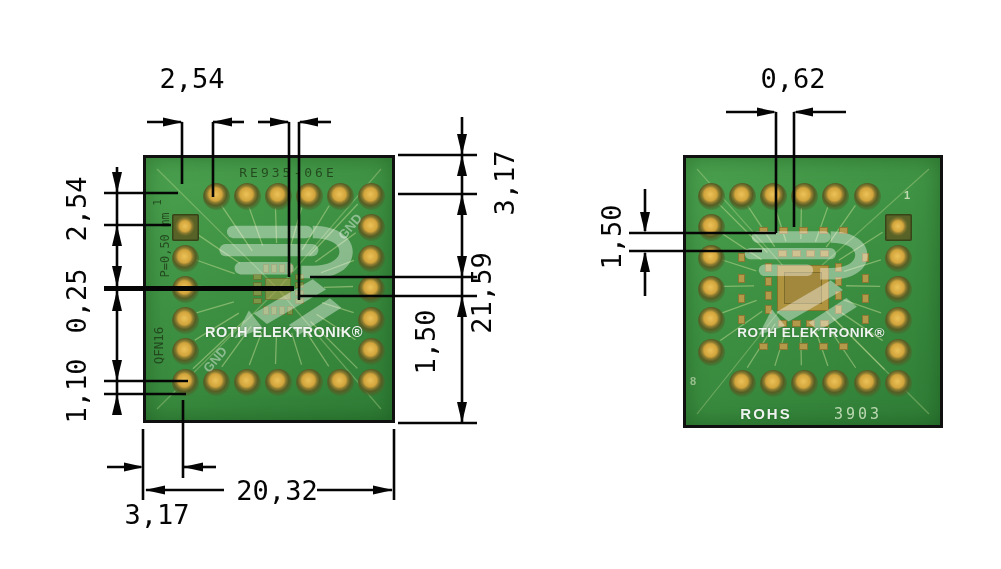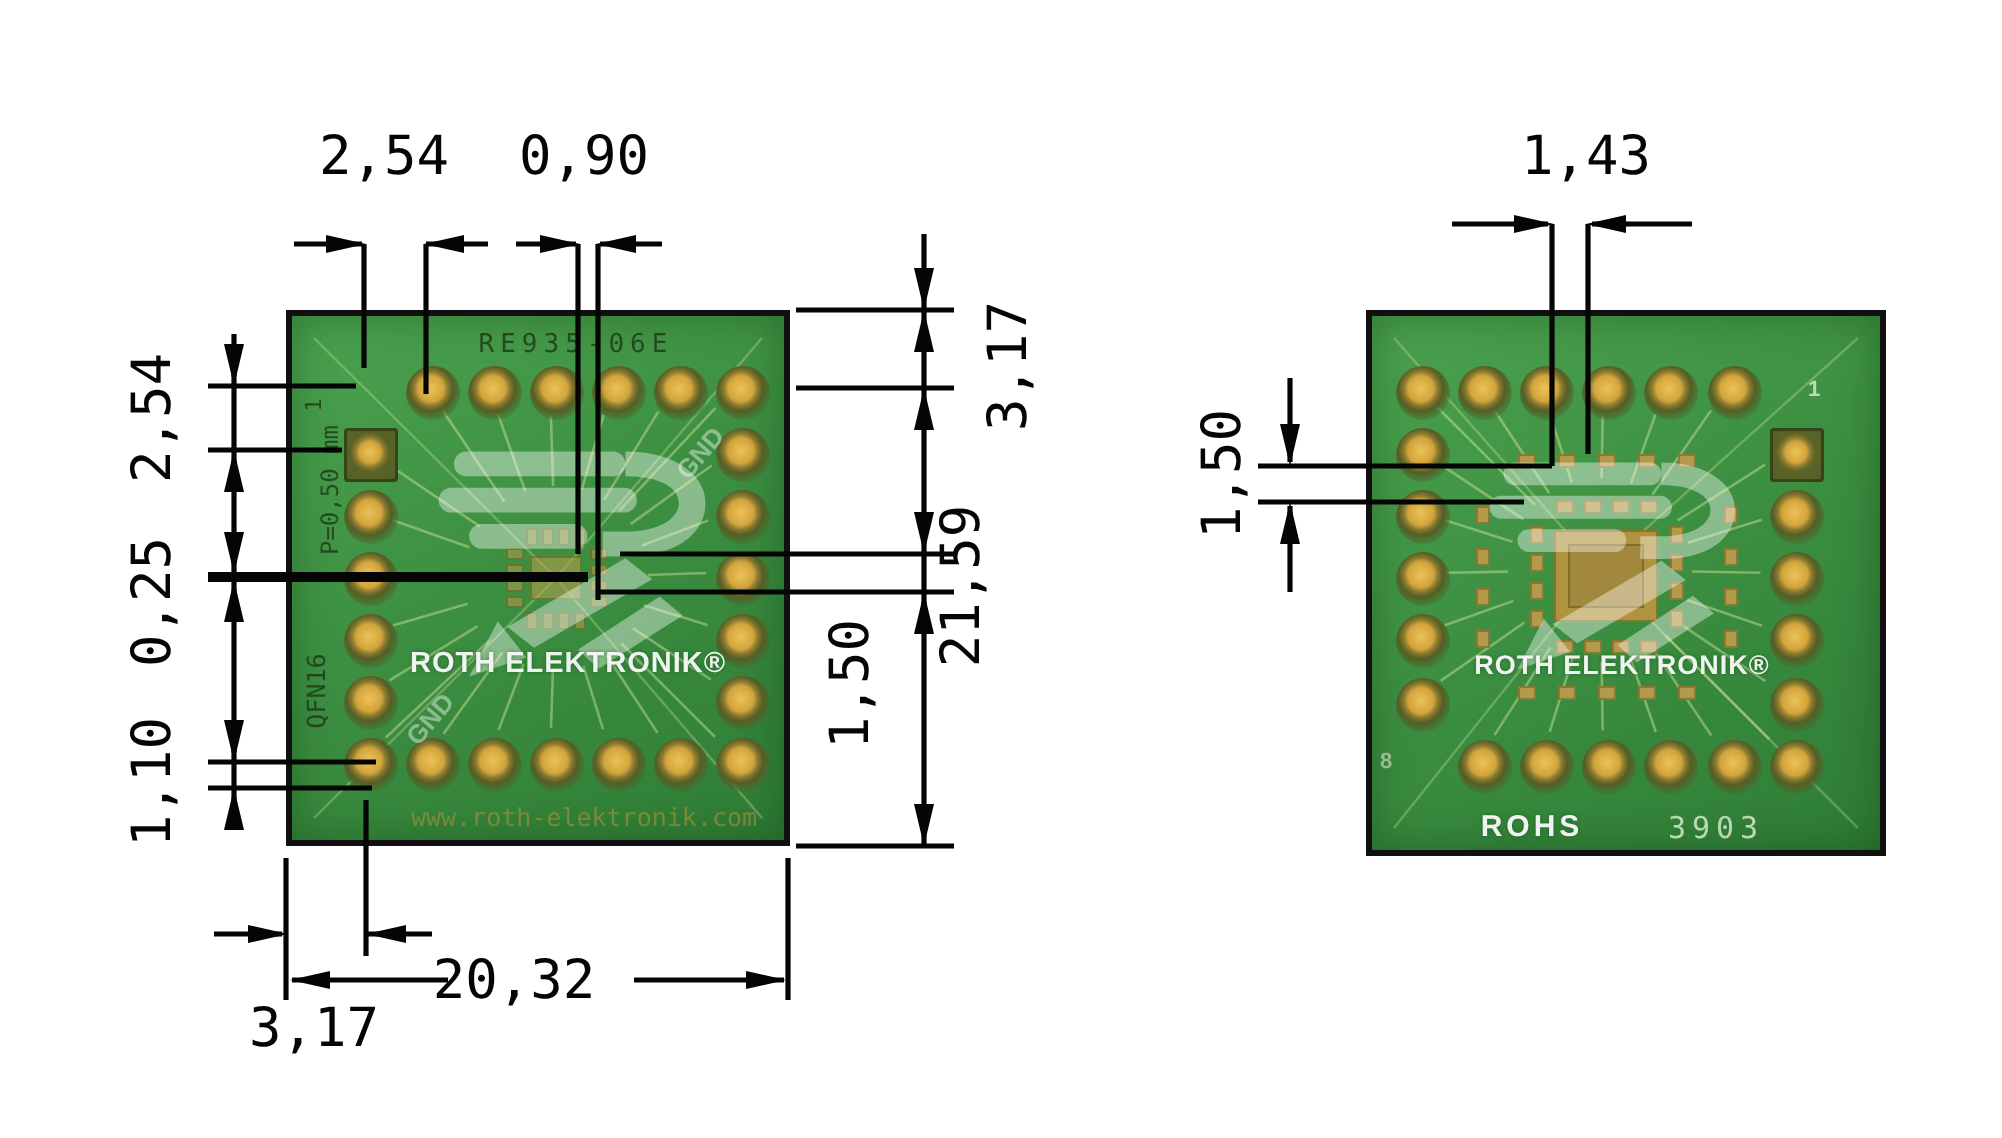--- a/index.html
+++ b/index.html
@@ -118,21 +118,20 @@
     <polygon points="130,82 142,92 98,120 87,110"></polygon>
   </g>
         </svg></div>
     <div class="silk faintdark" style="left:60px;top:7px;width:164px;font-size:13px;letter-spacing:3px;">RE935-06E</div>
     <div class="silk faintdark" style="left:4px;top:38px;width:14px;font-size:11px;transform:rotate(-90deg);">1</div>
     <div class="silk faintdark rot" style="left:-28px;top:80px;width:94px;font-size:12px;">P=0,50 mm</div>
     <div class="silk faintdark rot" style="left:-18px;top:180px;width:60px;font-size:12.5px;">QFN16</div>
     <div class="silk gnd" style="left:184px;top:61px;width:40px;font-size:13px;transform:rotate(-50deg);">GND</div>
     <div class="silk gnd" style="left:49px;top:194px;width:40px;font-size:13px;transform:rotate(-50deg);">GND</div>
     <div class="silk brand" style="left:58px;top:166px;width:160px;font-size:14.5px;">ROTH ELEKTRONIK®</div>
-    <div class="silk faintgold" style="left:40px;top:243px;width:212px;font-size:12.5px;">www.roth-elektronik.com</div>
   </div>
 
   <div class="board" id="board-right" style="left:683px;top:155px;width:260px;height:273px;">
     <svg class="tracesvg" id="traces-right" width="260" height="273">
         <line x1="14" y1="14" x2="117" y2="130" stroke="rgba(225,235,165,.3)" stroke-width="1.2"></line>
         <line x1="246" y1="14" x2="117" y2="130" stroke="rgba(225,235,165,.3)" stroke-width="1.2"></line>
         <line x1="14" y1="259" x2="117" y2="130" stroke="rgba(225,235,165,.3)" stroke-width="1.2"></line>
         <line x1="246" y1="259" x2="117" y2="130" stroke="rgba(225,235,165,.3)" stroke-width="1.2"></line>
         <line x1="35.60660171779821" y1="48.60660171779821" x2="84.4730880654188" y2="97.4730880654188" stroke="rgba(225,235,165,.42)" stroke-width="1.3"></line>
         <line x1="64.47021161696989" y1="50.51413599936233" x2="91.63801770795901" y2="91.62331626862218" stroke="rgba(225,235,165,.42)" stroke-width="1.3"></line>
@@ -307,24 +306,23 @@
         <polygon points="393,490 373,485.5 373,494.5"></polygon>
 
       <polygon points="777,112 757,107.5 757,116.5"></polygon>
         <polygon points="793,112 813,107.5 813,116.5"></polygon>
       <polygon points="645,233 640,212 650,212"></polygon>
         <polygon points="645,251 640,272 650,272"></polygon>
     </g>
   </svg>
 
   <div class="dim" style="left:152px;top:64px;width:80px;">2,54</div>
-  <div class="dim" style="left:252px;top:64px;width:80px;">0,90</div>
   <div class="dim rot" style="left:465px;top:168px;width:80px;">3,17</div>
   <div class="dim rot" style="left:434px;top:278px;width:95px;">21,59</div>
   <div class="dim rot" style="left:386px;top:327px;width:80px;">1,50</div>
   <div class="dim rot" style="left:37px;top:194px;width:80px;">2,54</div>
   <div class="dim rot" style="left:37px;top:286px;width:80px;">0,25</div>
   <div class="dim rot" style="left:37px;top:376px;width:80px;">1,10</div>
-  <div class="dim" style="left:214px;top:476px;width:86px;">20,32</div>
+  <div class="dim" style="left:234px;top:476px;width:86px;">20,32</div>
   <div class="dim" style="left:112px;top:500px;width:90px;">3,17</div>
-  <div class="dim" style="left:753px;top:64px;width:80px;">1,43</div>
+  <div class="dim" style="left:753px;top:64px;width:80px;">0,62</div>
   <div class="dim rot" style="left:572px;top:222px;width:80px;">1,50</div>
 </div>
 
 </body></html>

